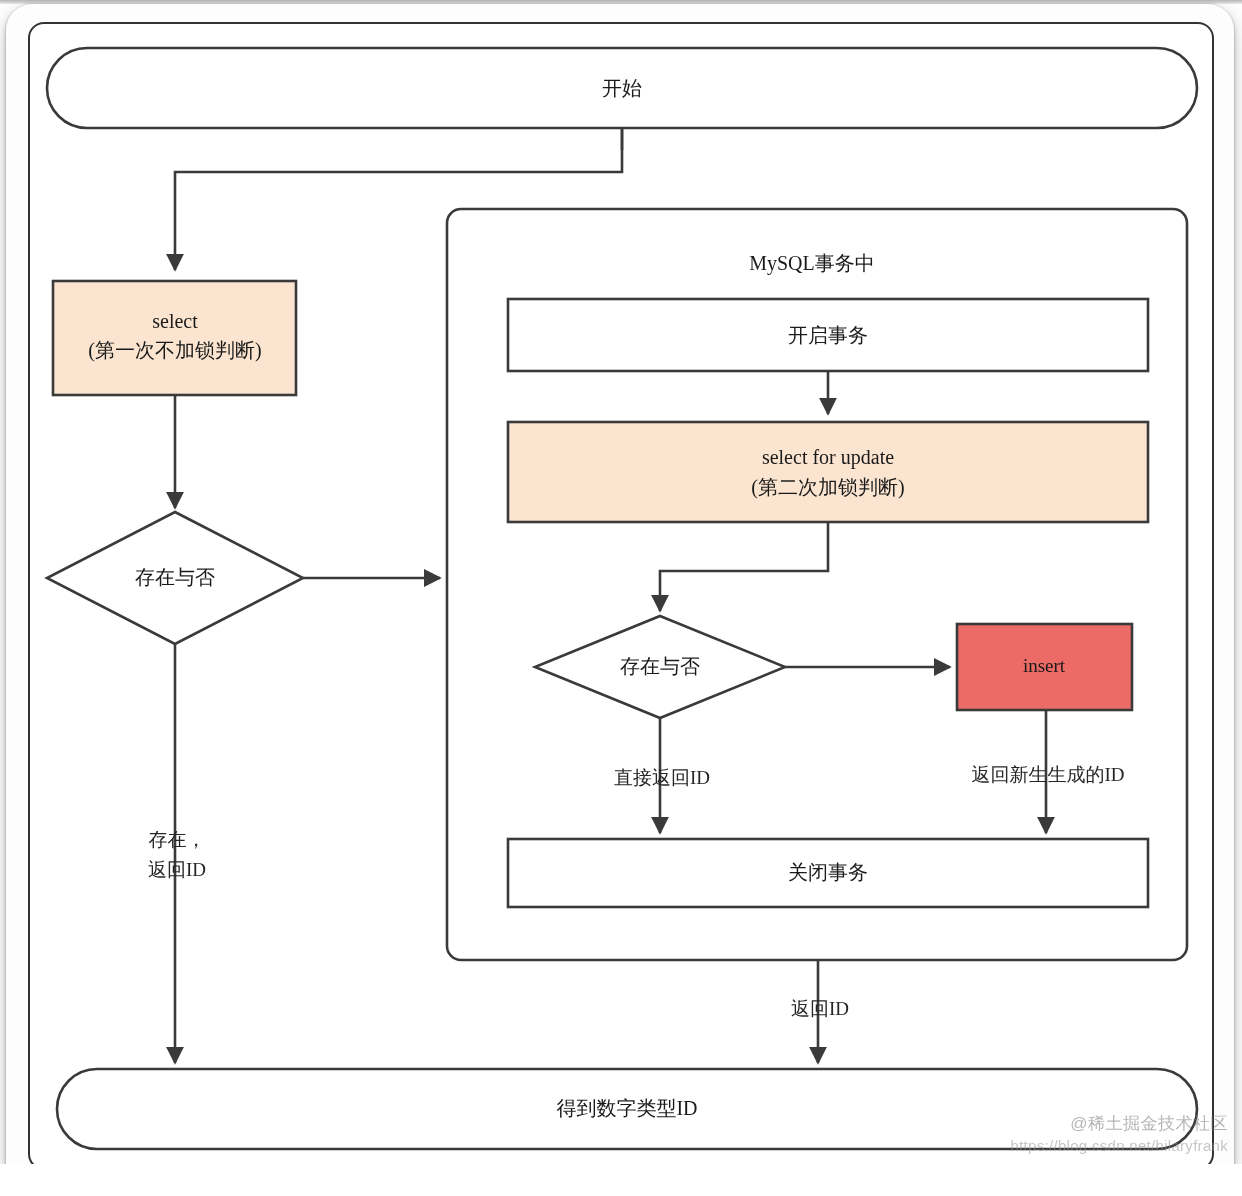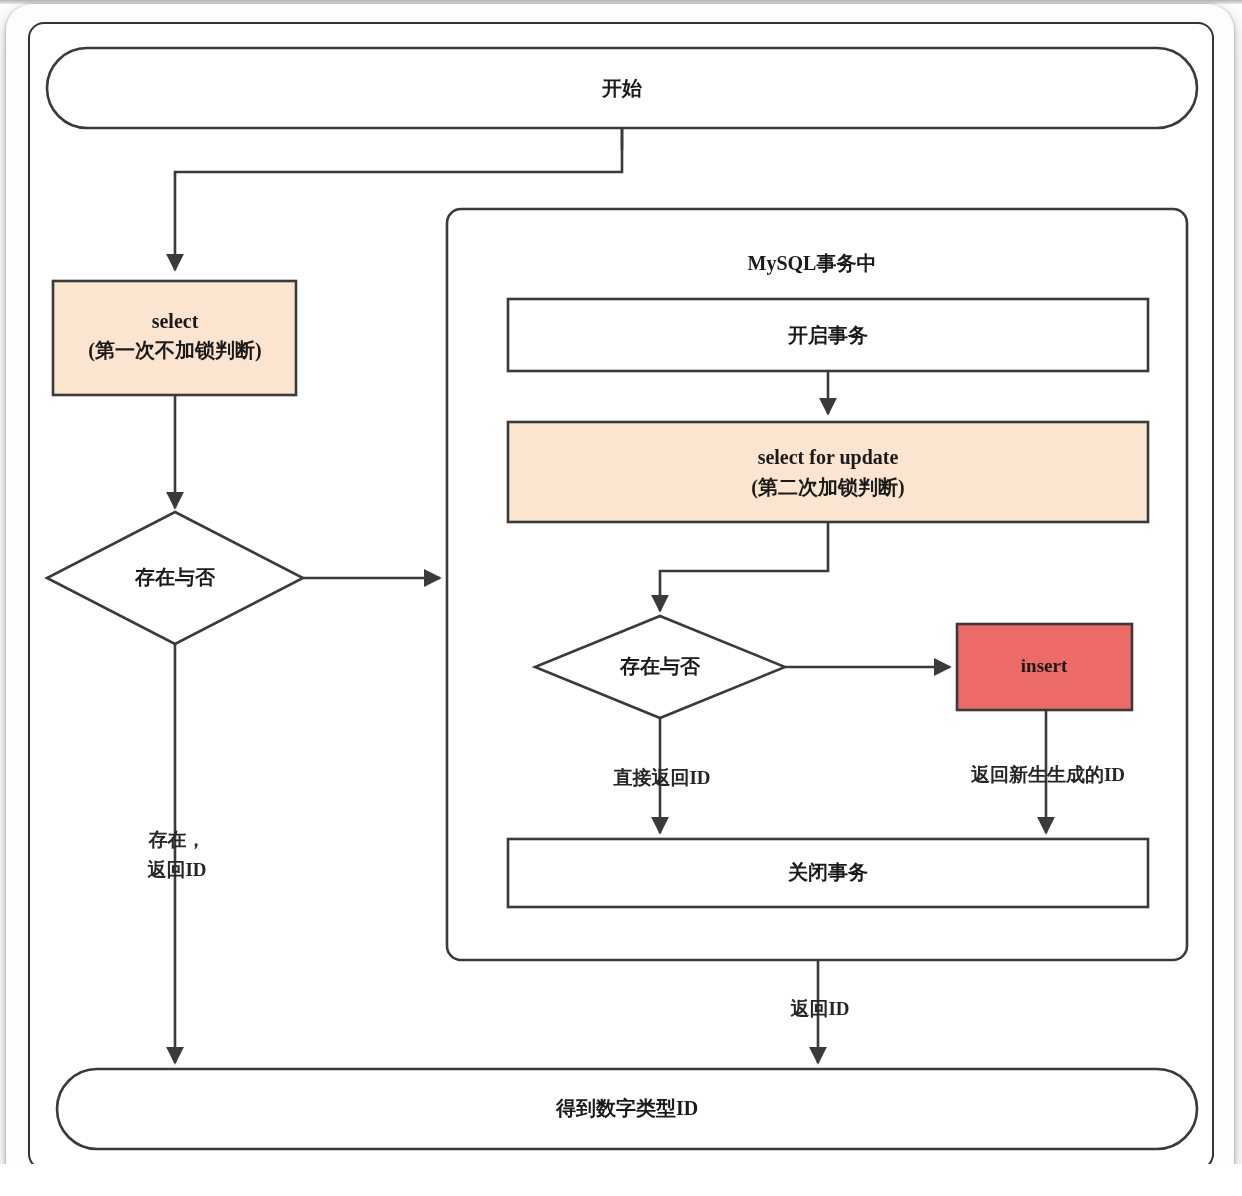--- a/index.html
+++ b/index.html
@@ -7,21 +7,20 @@
     padding: 0;
     background: #ffffff;
   }
   #page {
     position: relative;
     width: 1242px;
     height: 1164px;
     background: #ffffff;
     font-family: "Liberation Serif", "DejaVu Serif", serif;
     overflow: hidden;
-    font-weight: bold;
   }
   
   #outer-frame {
     position: absolute;
     left: 6px;
     top: 4px;
     width: 1228px;
     height: 1186px;
     border-radius: 26px;
     background: #fdfdfd;
@@ -187,13 +186,17 @@
 
     <path class="edge" d="M 818 960 L 818 1063" marker-end="url(#arrow)"></path>
     <text class="edge-label" x="820" y="1015" text-anchor="middle">返回ID</text>
 
     <g>
       <rect x="57" y="1069" width="1140" height="80" rx="40" ry="40" class="box-white shape-stroke"></rect>
       <text class="node-text t20" x="627" y="1110">得到数字类型ID</text>
     </g>
   </svg>
 
+  <div id="watermark">
+    <span class="wm-line1">@稀土掘金技术社区</span>
+    <span class="wm-line2">https://blog.csdn.net/hilaryfrank</span>
+  </div>
 </div>
 
 </body></html>

